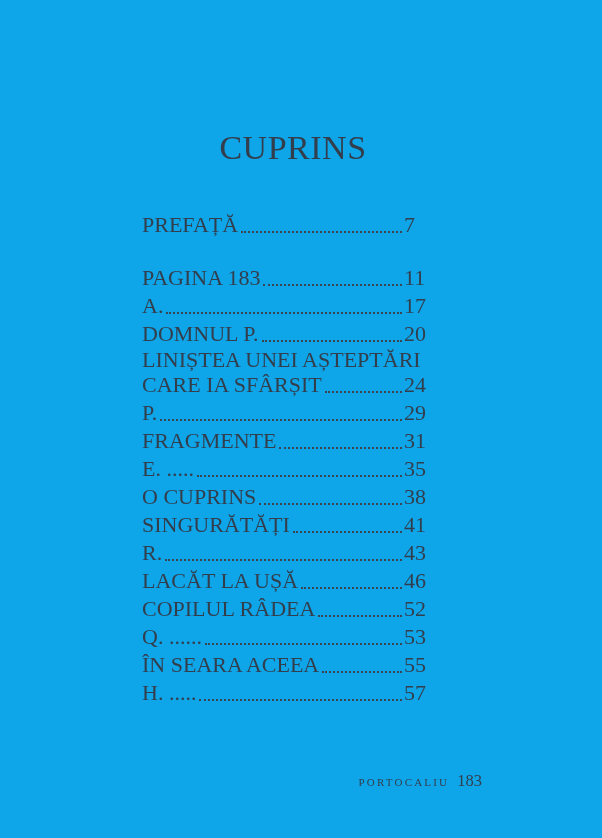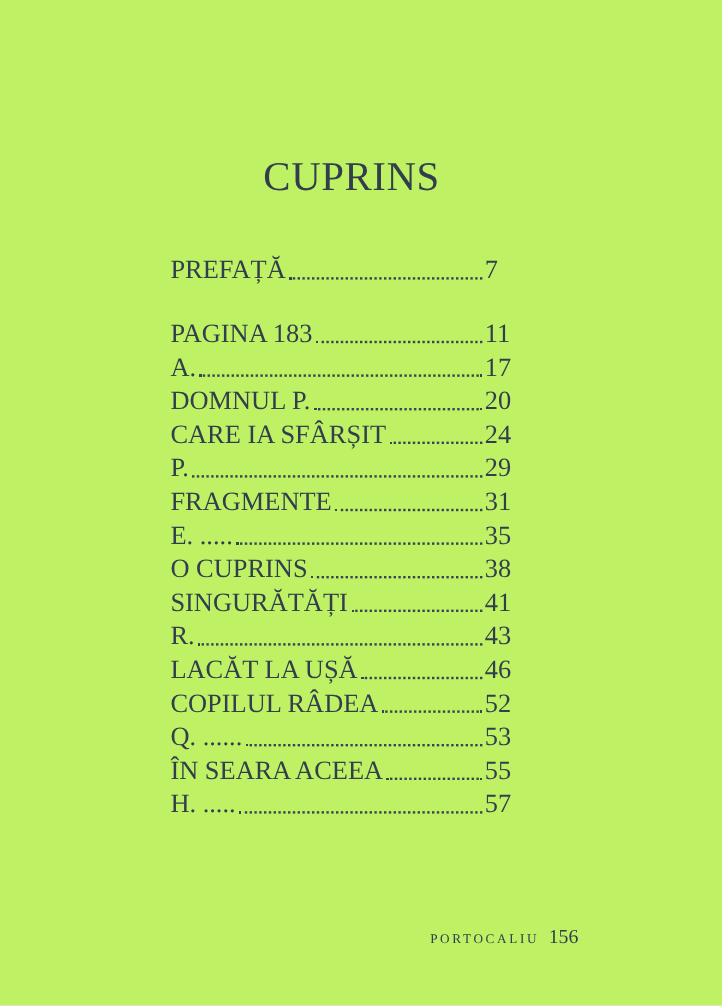--- a/index.html
+++ b/index.html
@@ -1,21 +1,21 @@
 <!DOCTYPE html>
 <html><head>
 <meta charset="utf-8">
 <style>
   html, body { margin: 0; padding: 0; background: #e8e8e8; }
   .page {
     position: relative;
     width: 602px;
     height: 838px;
     margin: 0 auto;
-    background: #bef264;
+    background: #0ea5e9;
     color: #333e4d;
     font-family: "Liberation Serif", "DejaVu Serif", serif;
     overflow: hidden;
   }
   .title {
     position: absolute;
     top: 131px;
     left: 0;
     width: 586px;
     text-align: center;
@@ -93,20 +93,21 @@
       <div class="toc-row">
     <span class="toc-label">A.</span>
     <span class="dot-leader"></span>
     <span class="toc-page">17</span>
   </div>
       <div class="toc-row">
     <span class="toc-label">DOMNUL P.</span>
     <span class="dot-leader"></span>
     <span class="toc-page">20</span>
   </div>
+      <div class="toc-line1">LINIȘTEA UNEI AȘTEPTĂRI</div>
       <div class="toc-row">
     <span class="toc-label">CARE IA SFÂRȘIT</span>
     <span class="dot-leader"></span>
     <span class="toc-page">24</span>
   </div>
       <div class="toc-row">
     <span class="toc-label">P.</span>
     <span class="dot-leader"></span>
     <span class="toc-page">29</span>
   </div>
@@ -157,15 +158,15 @@
   </div>
       <div class="toc-row">
     <span class="toc-label">H. .....</span>
     <span class="dot-leader"></span>
     <span class="toc-page">57</span>
   </div>
     </div>
 
   <div class="footer">
     <span class="footer-book">PORTOCALIU</span>
-    <span class="footer-page">156</span>
+    <span class="footer-page">183</span>
   </div>
 </div>
 
 </body></html>

